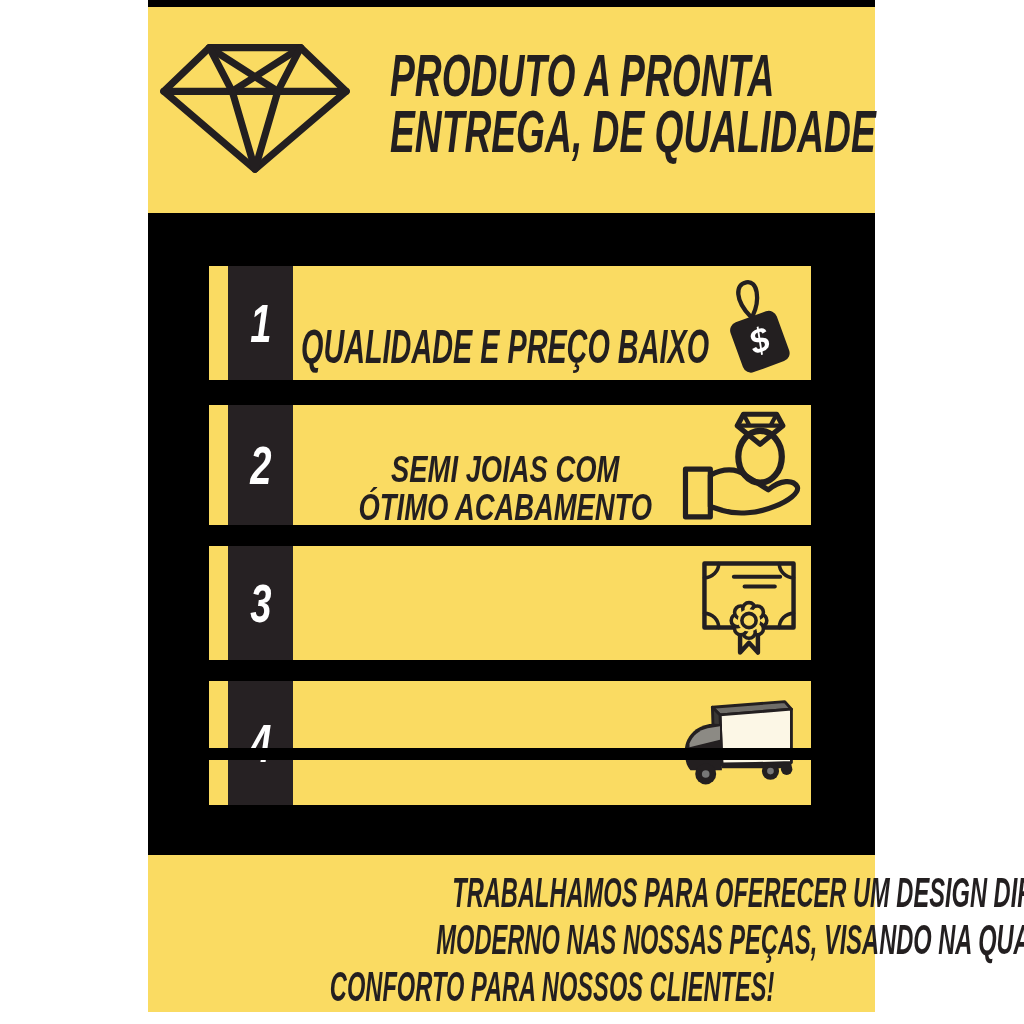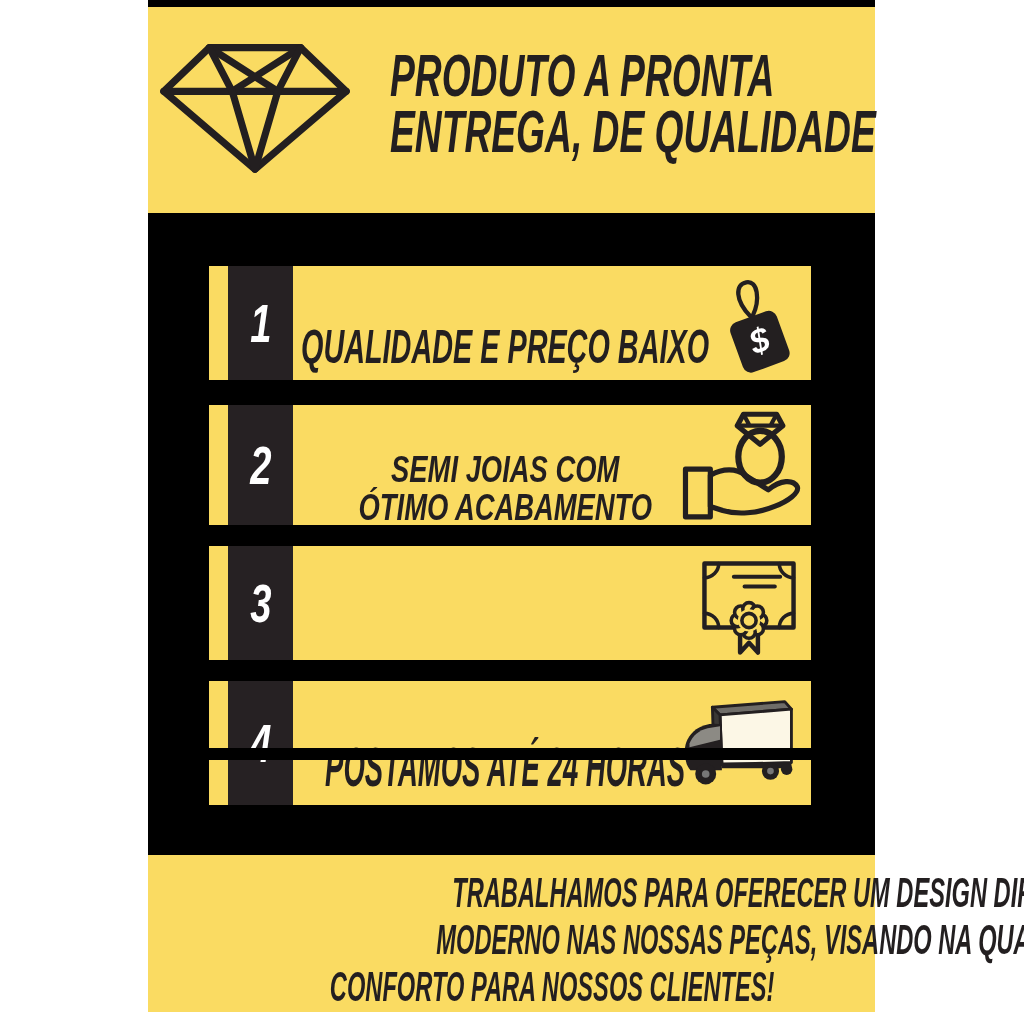--- a/index.html
+++ b/index.html
@@ -149,23 +149,20 @@
         </g>
         <circle cx="55" cy="70" r="12.5" fill="#FADB62" stroke="none"></circle>
         <circle cx="55" cy="70" r="8" stroke-width="4"></circle>
       </svg>
     </div>
 
     <div class="bar b4">
       <div class="numblock">
         <span class="cx">4</span>
       </div>
-      <div class="lbl">
-        <span class="cx">POSTAMOS ATÉ 24 HORAS</span>
-      </div>
       <svg class="icon truck" viewBox="0 0 130 105">
         <polygon points="36,15 112,9 119,17 44,23" fill="#6F6D68" stroke="#231F20" stroke-width="3" stroke-linejoin="round"></polygon>
         <polygon points="44,23 119,17 119,73 46,75" fill="#FCF7E6" stroke="#231F20" stroke-width="3" stroke-linejoin="round"></polygon>
         <polygon points="36,15 44,23 46,75 38,77" fill="#3A3835" stroke="#231F20" stroke-width="3" stroke-linejoin="round"></polygon>
         <rect x="46" y="73" width="73" height="6" fill="#231F20"></rect>
         <path d="M46 33 C36 31 26 33 19 38 C11 44 7 52 7 61 C7 70 9 77 13 81 L46 81 Z" fill="#231F20"></path>
         <path d="M12 53 C15 45 22 39 31 37 L44 35 L44 49 L12 57 Z" fill="#8C8A84"></path>
         <circle cx="29" cy="85" r="11" fill="#231F20"></circle>
           <circle cx="29" cy="85" r="4" fill="#777777"></circle>
         <circle cx="97" cy="82" r="9" fill="#231F20"></circle>

